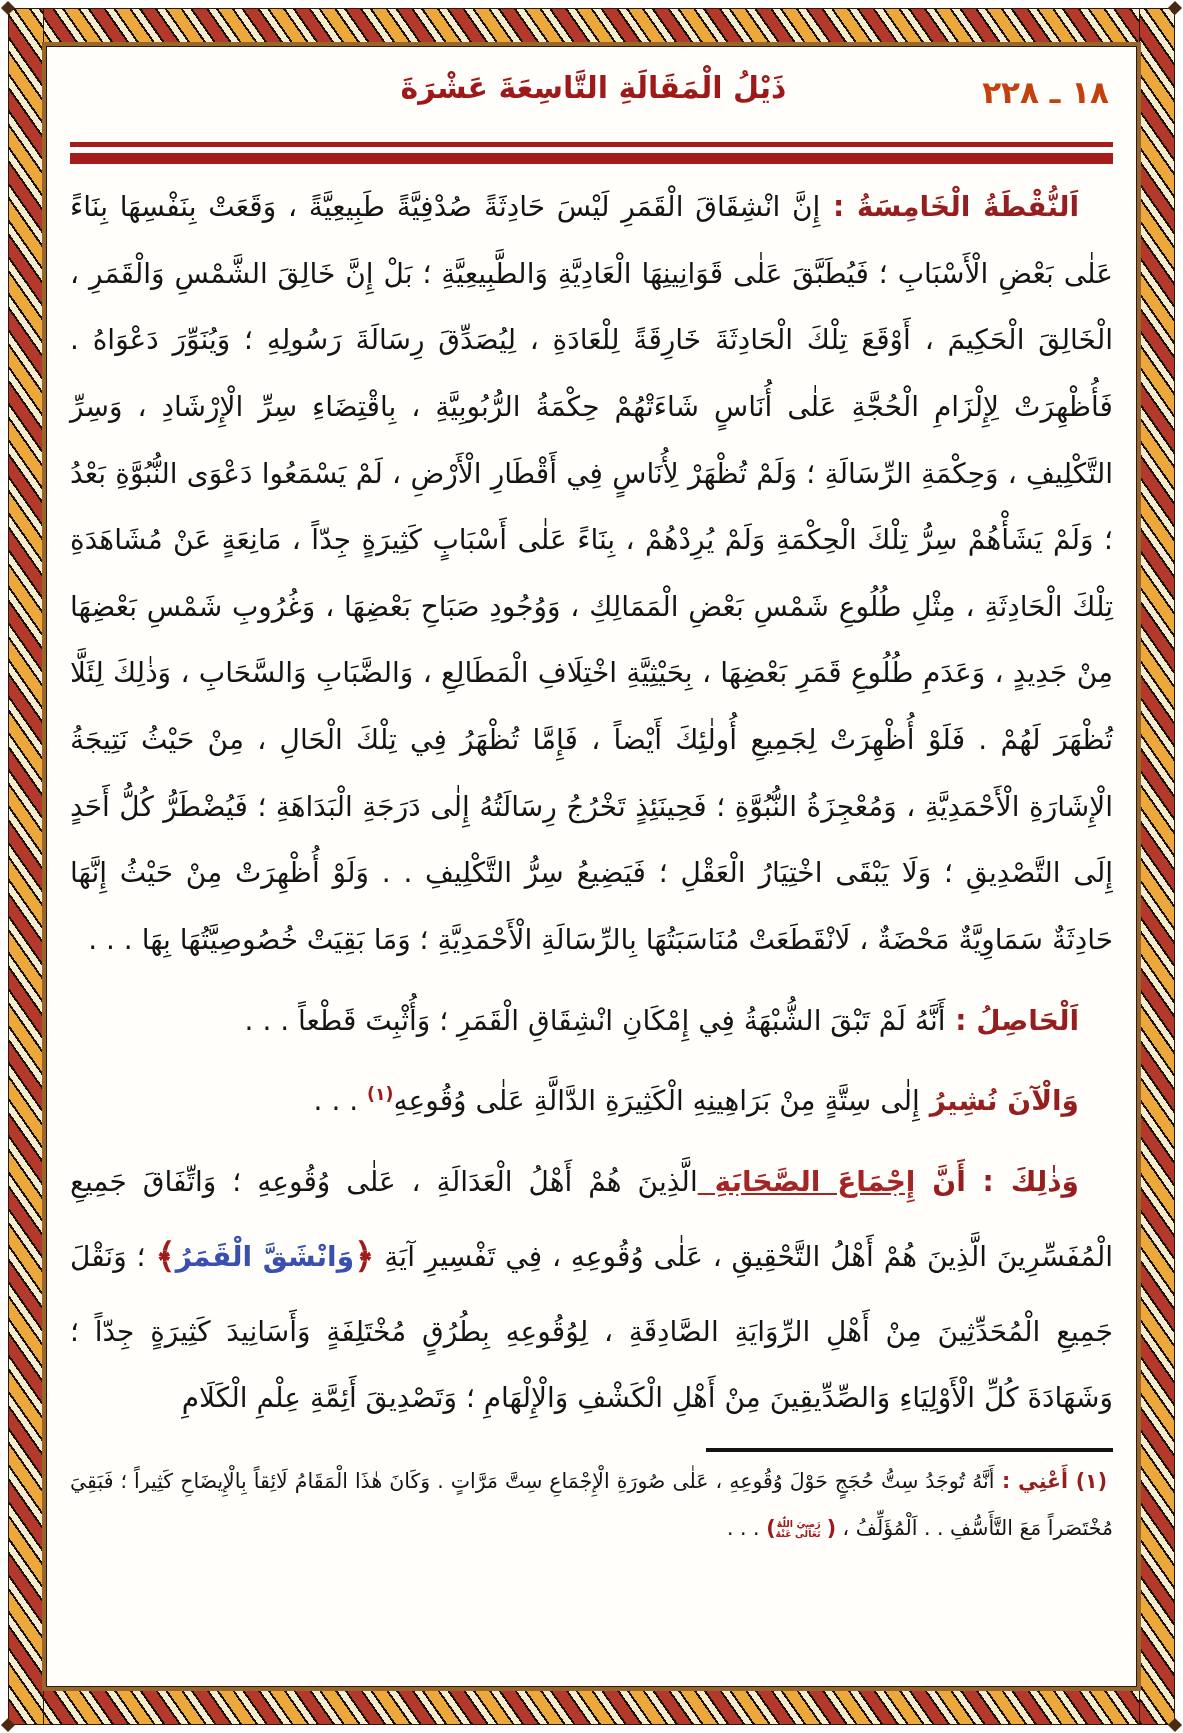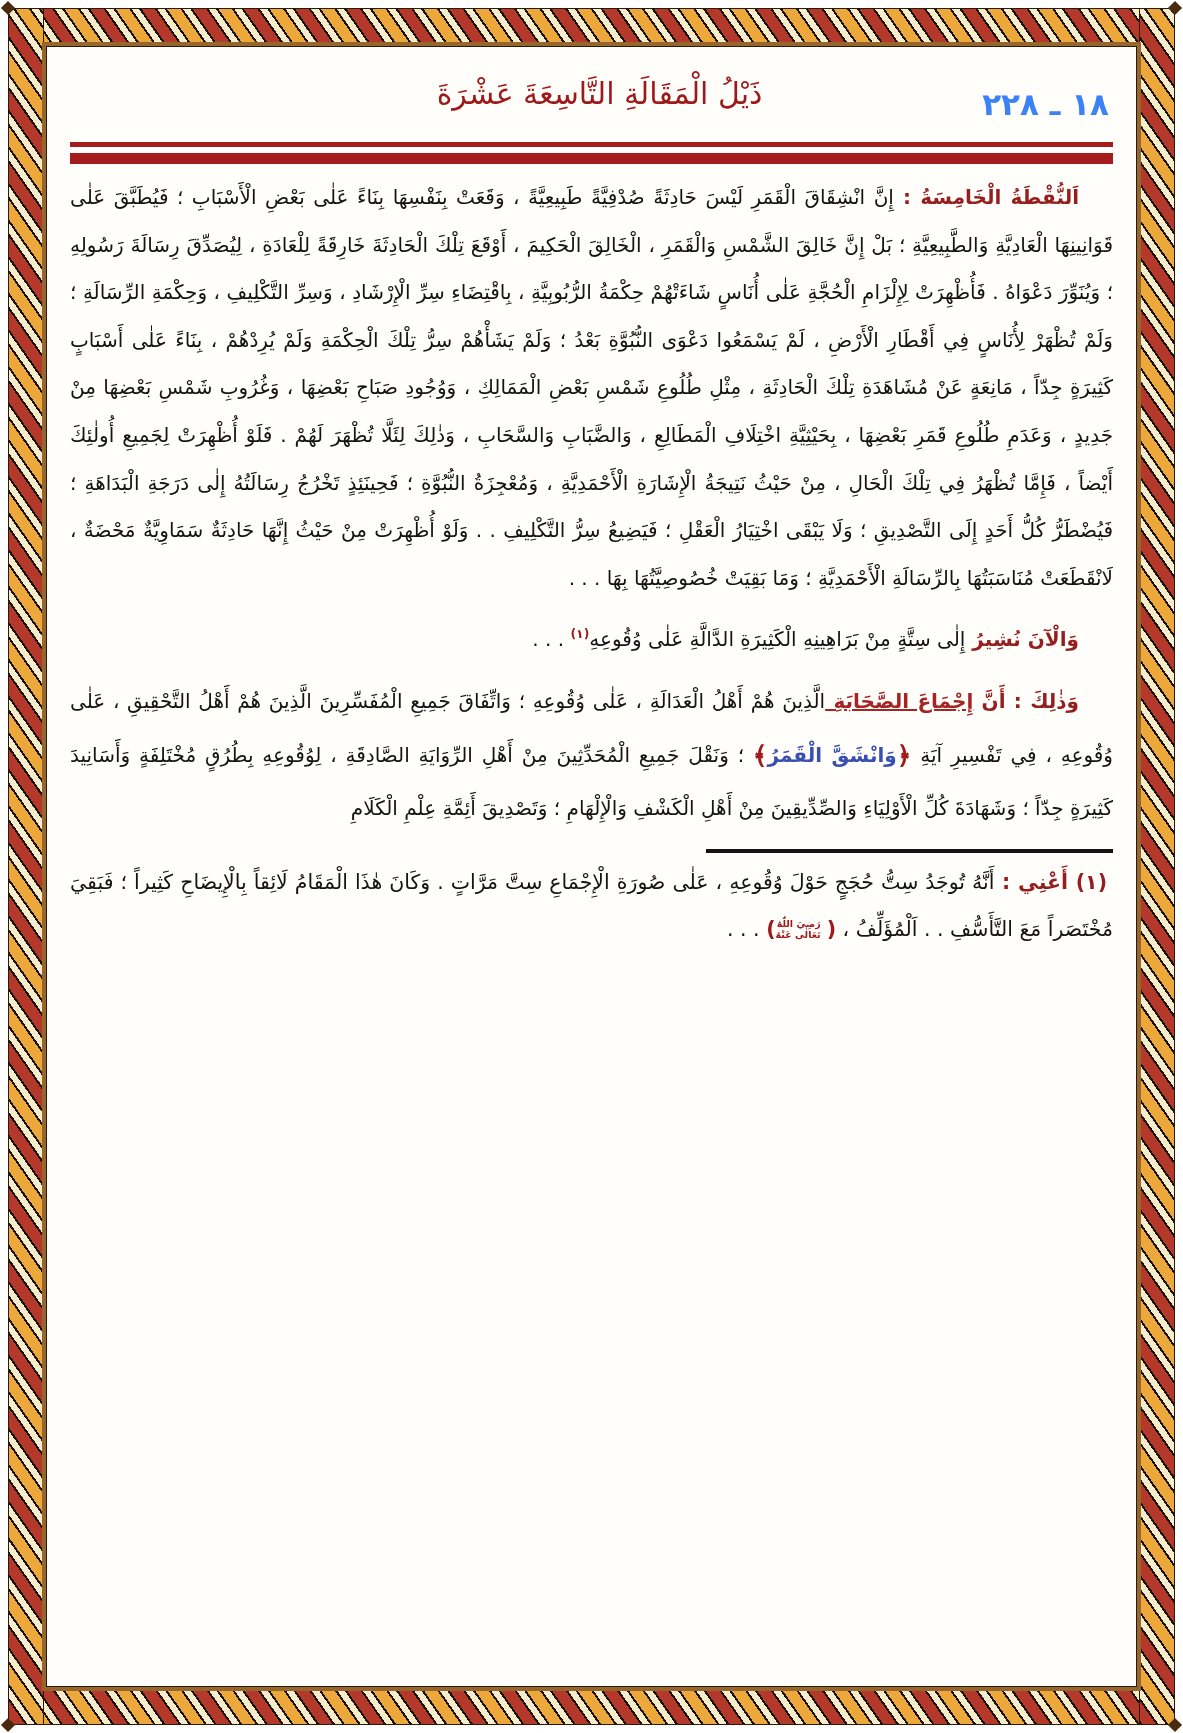--- a/index.html
+++ b/index.html
@@ -33,34 +33,34 @@
   .content{
     position:absolute;inset:42px;
     border:4px solid #96662c;
     box-shadow:inset 0 0 0 1px #2c1a08;
     background:#fffefb;
     padding:20px 24px 14px;
     direction:rtl;
   }
   header.page-header{position:relative;height:62px;}
   .page-number{
-    position:absolute;right:4px;top:20px;
+    position:absolute;right:4px;top:8px;
     direction:ltr;unicode-bidi:bidi-override;
-    color:#3b82f6;font-weight:bold;font-size:31px;letter-spacing:2px;
+    color:#c2410c;font-weight:bold;font-size:31px;letter-spacing:2px;
   }
   .page-title{
-    position:absolute;left:50%;transform:translateX(-50%);top:2px;margin:8px;
-    color:#9e1a1a;font-weight:normal;font-size:30px;white-space:nowrap;
+    position:absolute;left:50%;transform:translateX(-50%);top:2px;margin:2px;
+    color:#9e1a1a;font-weight:bold;font-size:30px;white-space:nowrap;
   }
   .double-rule{margin:14px 0 10px;}
   .double-rule .thin{height:5px;background:#a51c1c;margin-bottom:6px;}
   .double-rule .thick{height:11px;background:#a51c1c;}
   
   main.body-text{
-    color:#141414;font-size:20px;line-height:2.38;text-align:justify;
+    color:#141414;font-size:28px;line-height:2.38;text-align:justify;
   }
   p.para{margin:0 0 14px;text-indent:34px;}
   p.para:last-child{margin-bottom:0;}
   .kw{color:#951f1f;font-weight:bold;}
   .kw2{color:#a52525;font-weight:bold;text-decoration:underline;}
   .fn-ref{color:#a01a1a;font-weight:bold;font-size:0.62em;vertical-align:super;}
   .verse{color:#3a50b0;font-weight:bold;}
   .verse-bracket{color:#a01a1a;font-weight:bold;font-size:1.25em;vertical-align:-2px;}
   
   .footnote-sep{
@@ -100,20 +100,21 @@
 
     <div class="double-rule">
       <div class="thin"></div>
       <div class="thick"></div>
     </div>
 
     <main class="body-text">
 
       <p class="para"><span class="kw">اَلنُّقْطَةُ الْخَامِسَةُ : </span><span>إِنَّ انْشِقَاقَ الْقَمَرِ لَيْسَ حَادِثَةً صُدْفِيَّةً طَبِيعِيَّةً ، وَقَعَتْ بِنَفْسِهَا بِنَاءً عَلٰى بَعْضِ الْأَسْبَابِ ؛ فَيُطَبَّقَ عَلٰى قَوَانِينِهَا الْعَادِيَّةِ وَالطَّبِيعِيَّةِ ؛ بَلْ إِنَّ خَالِقَ الشَّمْسِ وَالْقَمَرِ ، الْخَالِقَ الْحَكِيمَ ، أَوْقَعَ تِلْكَ الْحَادِثَةَ خَارِقَةً لِلْعَادَةِ ، لِيُصَدِّقَ رِسَالَةَ رَسُولِهِ ؛ وَيُنَوِّرَ دَعْوَاهُ . فَأُظْهِرَتْ لِإِلْزَامِ الْحُجَّةِ عَلٰى أُنَاسٍ شَاءَتْهُمْ حِكْمَةُ الرُّبُوبِيَّةِ ، بِاقْتِضَاءِ سِرِّ الْإِرْشَادِ ، وَسِرِّ التَّكْلِيفِ ، وَحِكْمَةِ الرِّسَالَةِ ؛ وَلَمْ تُظْهَرْ لِأُنَاسٍ فِي أَقْطَارِ الْأَرْضِ ، لَمْ يَسْمَعُوا دَعْوَى النُّبُوَّةِ بَعْدُ ؛ وَلَمْ يَشَأْهُمْ سِرُّ تِلْكَ الْحِكْمَةِ وَلَمْ يُرِدْهُمْ ، بِنَاءً عَلٰى أَسْبَابٍ كَثِيرَةٍ جِدّاً ، مَانِعَةٍ عَنْ مُشَاهَدَةِ تِلْكَ الْحَادِثَةِ ، مِثْلِ طُلُوعِ شَمْسِ بَعْضِ الْمَمَالِكِ ، وَوُجُودِ صَبَاحِ بَعْضِهَا ، وَغُرُوبِ شَمْسِ بَعْضِهَا مِنْ جَدِيدٍ ، وَعَدَمِ طُلُوعِ قَمَرِ بَعْضِهَا ، بِحَيْثِيَّةِ اخْتِلَافِ الْمَطَالِعِ ، وَالضَّبَابِ وَالسَّحَابِ ، وَذٰلِكَ لِئَلَّا تُظْهَرَ لَهُمْ . فَلَوْ أُظْهِرَتْ لِجَمِيعِ أُولٰئِكَ أَيْضاً ، فَإِمَّا تُظْهَرُ فِي تِلْكَ الْحَالِ ، مِنْ حَيْثُ نَتِيجَةُ الْإِشَارَةِ الْأَحْمَدِيَّةِ ، وَمُعْجِزَةُ النُّبُوَّةِ ؛ فَحِينَئِذٍ تَخْرُجُ رِسَالَتُهُ إِلٰى دَرَجَةِ الْبَدَاهَةِ ؛ فَيُضْطَرُّ كُلُّ أَحَدٍ إِلَى التَّصْدِيقِ ؛ وَلَا يَبْقَى اخْتِيَارُ الْعَقْلِ ؛ فَيَضِيعُ سِرُّ التَّكْلِيفِ . . وَلَوْ أُظْهِرَتْ مِنْ حَيْثُ إِنَّهَا حَادِثَةٌ سَمَاوِيَّةٌ مَحْضَةٌ ، لَانْقَطَعَتْ مُنَاسَبَتُهَا بِالرِّسَالَةِ الْأَحْمَدِيَّةِ ؛ وَمَا بَقِيَتْ خُصُوصِيَّتُهَا بِهَا . . .</span></p>
 
+      <p class="para"><span class="kw">اَلْحَاصِلُ : </span><span>أَنَّهُ لَمْ تَبْقَ الشُّبْهَةُ فِي إِمْكَانِ انْشِقَاقِ الْقَمَرِ ؛ وَأُثْبِتَ قَطْعاً . . .</span></p>
 
       <p class="para"><span class="kw">وَالْآنَ نُشِيرُ </span><span>إِلٰى سِتَّةٍ مِنْ بَرَاهِينِهِ الْكَثِيرَةِ الدَّالَّةِ عَلٰى وُقُوعِهِ</span><span class="fn-ref">(١)</span><span> . . .</span></p>
 
       <p class="para"><span class="kw">وَذٰلِكَ : أَنَّ </span><span class="kw2">إِجْمَاعَ الصَّحَابَةِ </span><span>الَّذِينَ هُمْ أَهْلُ الْعَدَالَةِ ، عَلٰى وُقُوعِهِ ؛ وَاتِّفَاقَ جَمِيعِ الْمُفَسِّرِينَ الَّذِينَ هُمْ أَهْلُ التَّحْقِيقِ ، عَلٰى وُقُوعِهِ ، فِي تَفْسِيرِ آيَةِ </span><span class="verse-bracket">﴿</span><span class="verse">وَانْشَقَّ الْقَمَرُ</span><span class="verse-bracket">﴾</span><span> ؛ وَنَقْلَ جَمِيعِ الْمُحَدِّثِينَ مِنْ أَهْلِ الرِّوَايَةِ الصَّادِقَةِ ، لِوُقُوعِهِ بِطُرُقٍ مُخْتَلِفَةٍ وَأَسَانِيدَ كَثِيرَةٍ جِدّاً ؛ وَشَهَادَةَ كُلِّ الْأَوْلِيَاءِ وَالصِّدِّيقِينَ مِنْ أَهْلِ الْكَشْفِ وَالْإِلْهَامِ ؛ وَتَصْدِيقَ أَئِمَّةِ عِلْمِ الْكَلَامِ</span></p>
 
     </main>
 
     <div class="footnote-sep"></div>
 
     <footer class="footnote"><span class="kw">(١) أَعْنِي : </span><span>أَنَّهُ تُوجَدُ سِتُّ حُجَجٍ حَوْلَ وُقُوعِهِ ، عَلٰى صُورَةِ الْإِجْمَاعِ سِتَّ مَرَّاتٍ . وَكَانَ هٰذَا الْمَقَامُ لَائِقاً بِالْإِيضَاحِ كَثِيراً ؛ فَبَقِيَ مُخْتَصَراً مَعَ التَّأَسُّفِ . . اَلْمُؤَلِّفُ ، </span><span class="seal"><span>(</span><span class="seal-stack">

